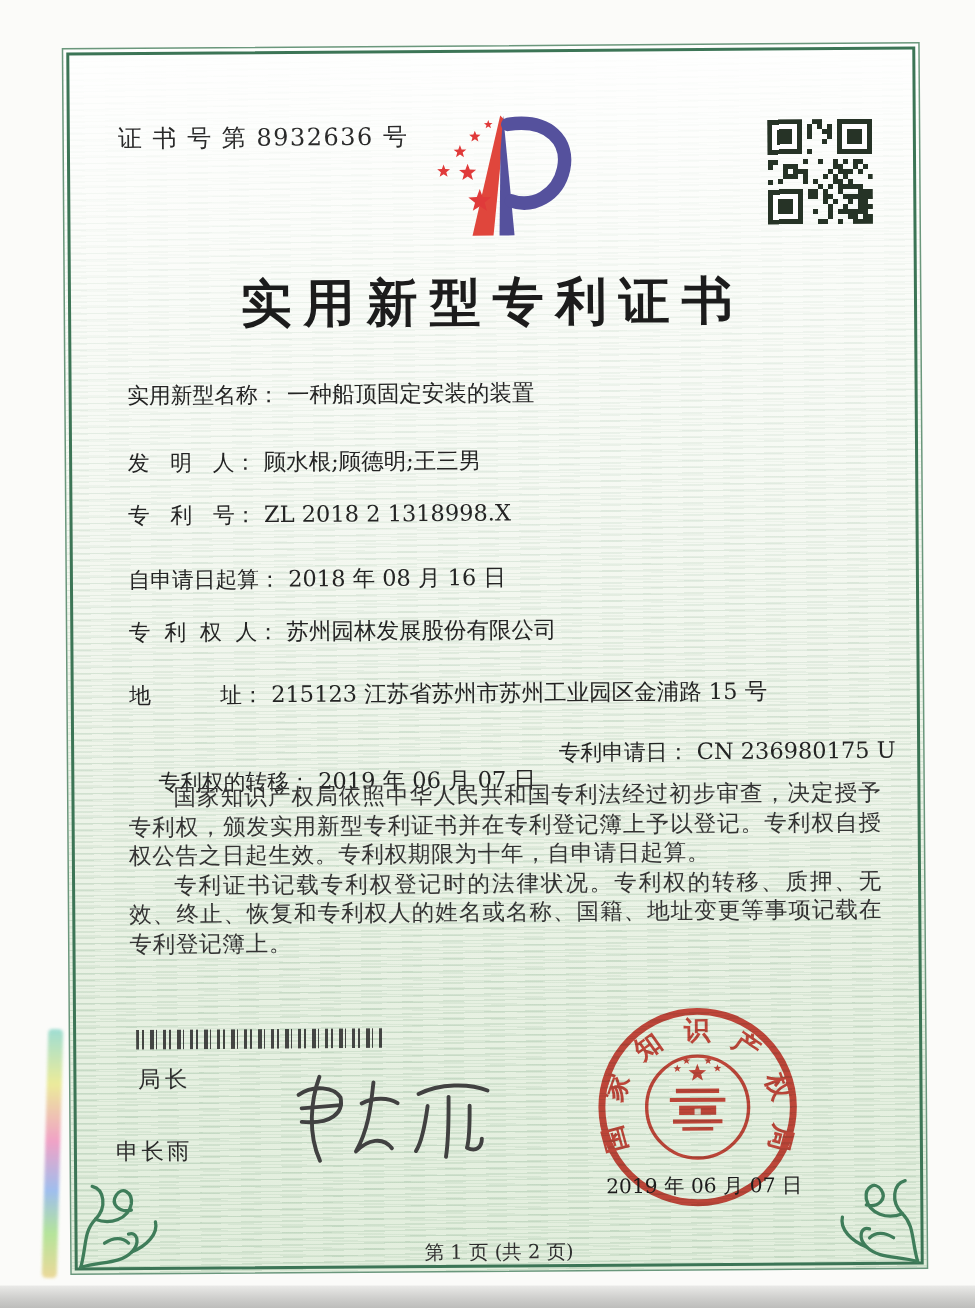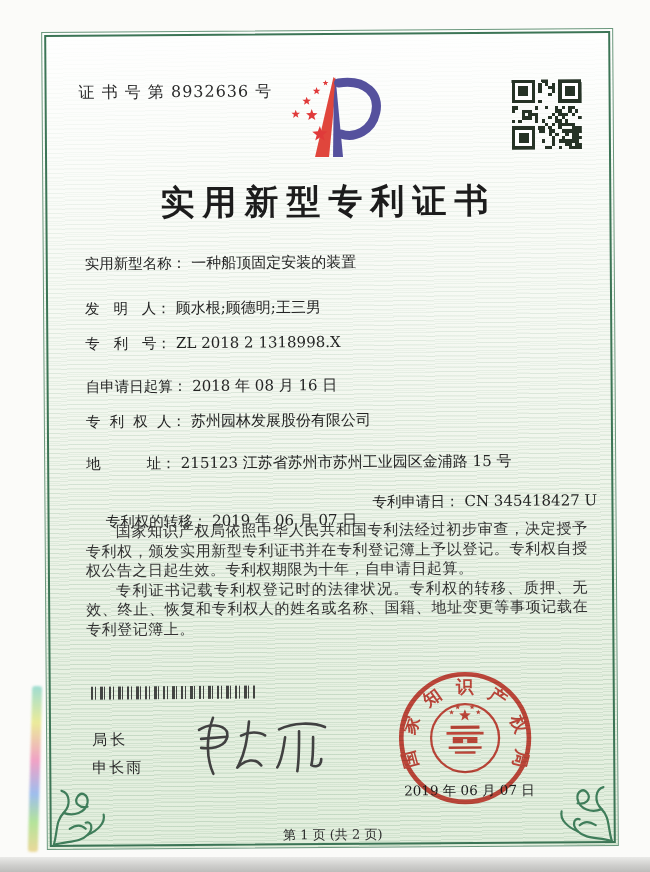--- a/index.html
+++ b/index.html
@@ -49,22 +49,22 @@
     position:absolute;left:40px;top:490px;width:502px;
     font-size:15px;line-height:19.5px;color:#333;letter-spacing:.5px;text-align:justify;
   }
   .body-text p{margin:0;text-indent:2em;}
   .barcode{
     position:absolute;left:44px;top:654px;width:165px;height:13px;opacity:.88;
     background:repeating-linear-gradient(90deg,
       #2e2e2e 0 2px,transparent 2px 4px,#2e2e2e 4px 5px,transparent 5px 9px,
       #2e2e2e 9px 12px,transparent 12px 13px,#2e2e2e 13px 14px,transparent 14px 18px);
   }
-  .signer-title{position:absolute;left:45px;top:698px;font-size:15px;letter-spacing:3px;color:#2b2b2b;}
-  .signer-name{position:absolute;left:45px;top:726px;font-size:15px;letter-spacing:2px;color:#2b2b2b;}
+  .signer-title{position:absolute;left:45px;top:678px;font-size:15px;letter-spacing:3px;color:#2b2b2b;}
+  .signer-name{position:absolute;left:30px;top:726px;font-size:15px;letter-spacing:2px;color:#2b2b2b;}
   .signature{position:absolute;left:140px;top:678px;width:160px;height:80px;}
   .seal{position:absolute;left:348px;top:638px;width:140px;height:140px;mix-blend-mode:multiply;opacity:.92;}
   .seal-date{
     position:absolute;left:350px;top:752px;width:144px;text-align:center;
     font-size:13.5px;color:#1c1c1c;z-index:3;white-space:pre;
   }
   .footer-page{
     position:absolute;left:0;top:795px;width:100%;text-align:center;
     font-size:13px;color:#2e2e2e;white-space:pre;
   }
@@ -216,21 +216,21 @@
   <h1 class="title">实用新型专利证书</h1>
 
   <div class="row r0"><span class="lbl">实用新型名称：</span><span class="val">一种船顶固定安装的装置</span></div>
   <div class="row r1"><span class="lbl">发   明   人：</span><span class="val">顾水根;顾德明;王三男</span></div>
   <div class="row r2"><span class="lbl">专   利   号：</span><span class="val">ZL 2018 2 1318998.X</span></div>
   <div class="row r3"><span class="lbl">自申请日起算：</span><span class="val">2018 年 08 月 16 日</span></div>
   <div class="row r4"><span class="lbl">专  利  权  人：</span><span class="val">苏州园林发展股份有限公司</span></div>
   <div class="row r5"><span class="lbl">地          址：</span><span class="val">215123 江苏省苏州市苏州工业园区金浦路 15 号</span></div>
   <div class="row r6">
     <span class="lbl">专利权的转移：</span><span class="val">2019 年 06 月 07 日</span>
-    <span class="grp2"><span class="lbl">专利申请日：</span><span class="val">CN 345418427 U</span></span>
+    <span class="grp2"><span class="lbl">专利申请日：</span><span class="val">CN 236980175 U</span></span>
   </div>
 
   <div class="body-text">
     <p>国家知识产权局依照中华人民共和国专利法经过初步审查，决定授予专利权，颁发实用新型专利证书并在专利登记簿上予以登记。专利权自授权公告之日起生效。专利权期限为十年，自申请日起算。</p>
     <p>专利证书记载专利权登记时的法律状况。专利权的转移、质押、无效、终止、恢复和专利权人的姓名或名称、国籍、地址变更等事项记载在专利登记簿上。</p>
   </div>
 
   <div class="barcode"></div>
 
   <div class="signer-title">局长</div>

